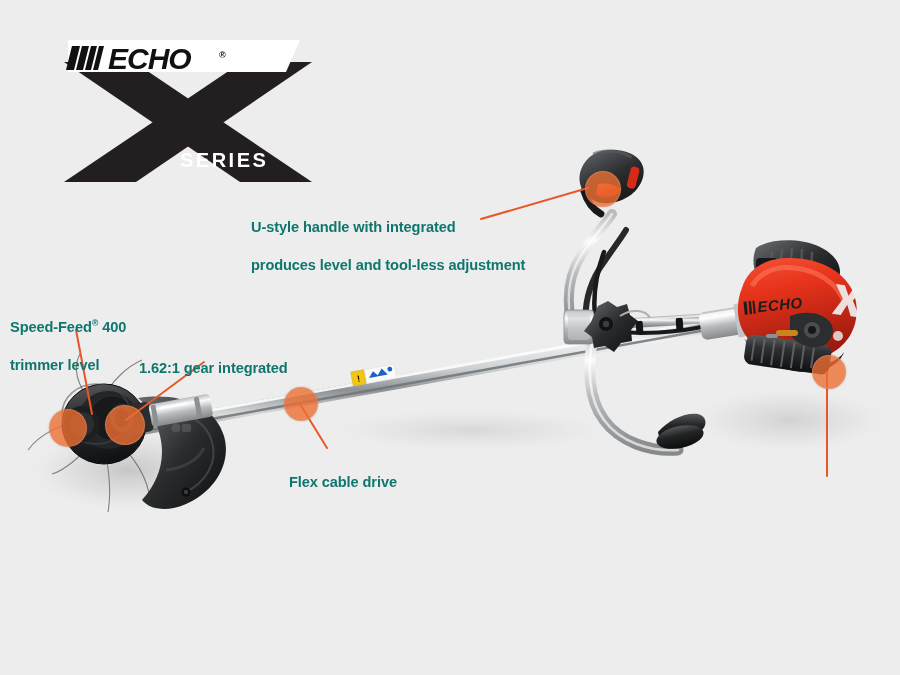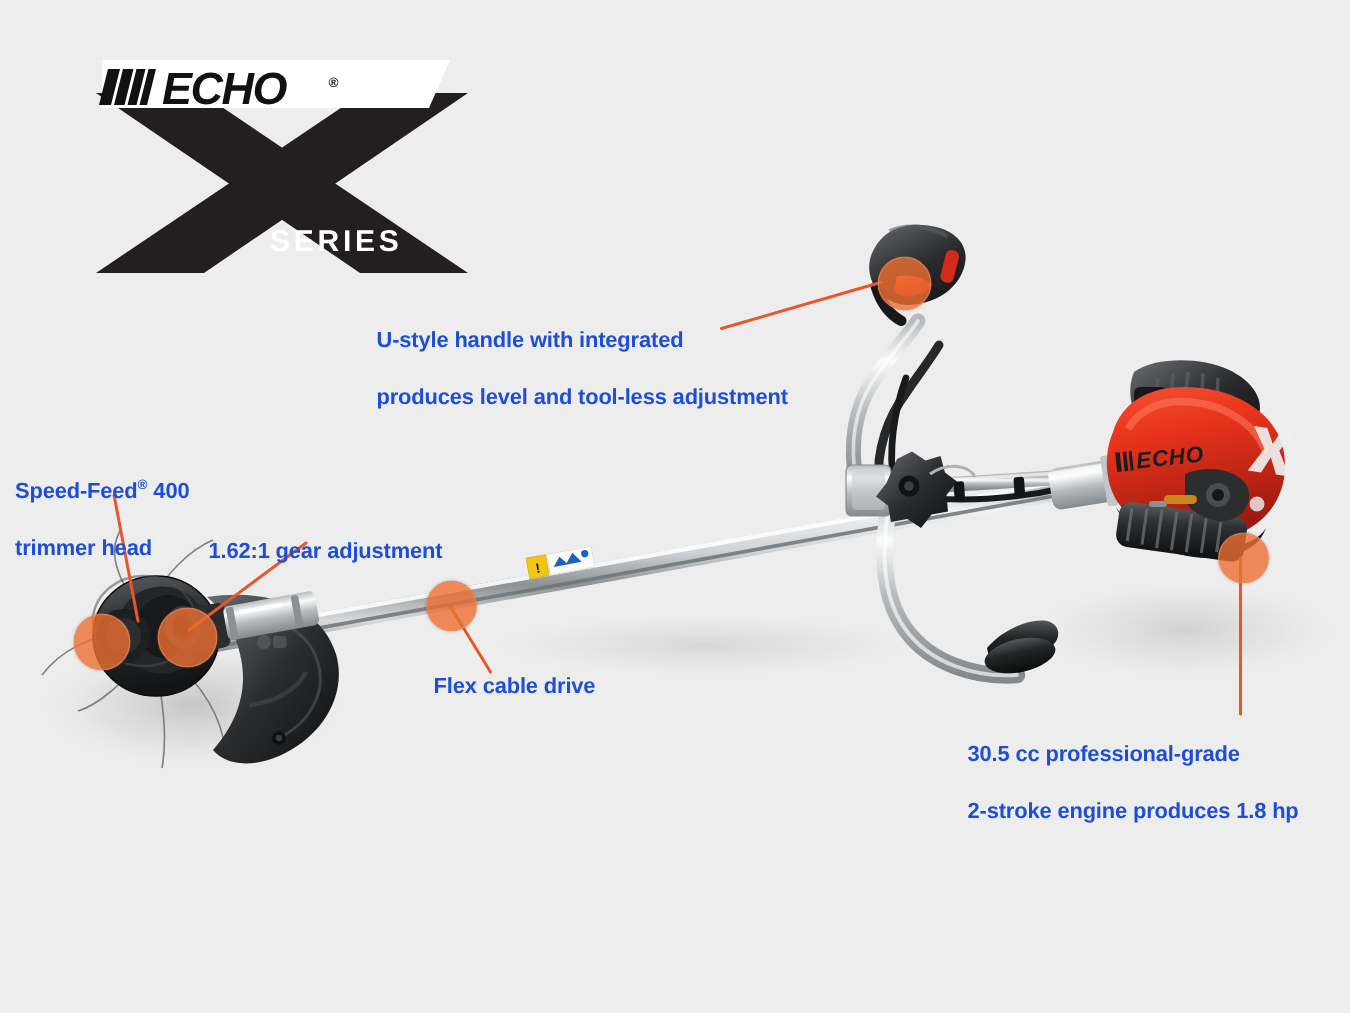--- a/index.html
+++ b/index.html
@@ -12,32 +12,32 @@
   #stage{position:absolute;inset:0;width:900px;height:675px;}
   .layer{position:absolute;left:0;top:0;width:900px;height:675px;}
 
   
   #logo{position:absolute;left:62px;top:32px;width:252px;height:158px;}
   #logo svg{display:block;}
 
   
   .callout{
     position:absolute;
-    color:#1d4ed8;
+    color:#0f766e;
     font-weight:bold;
     font-size:14.6px;
     line-height:19px;
     letter-spacing:-0.1px;
     white-space:pre-line;
   }
   .callout sup{font-size:9px;vertical-align:super;font-weight:bold;}
   #c-handle{left:251px;top:199px;}
   #c-speedfeed{left:10px;top:295px;}
   #c-gear{left:139px;top:340px;}
-  #c-flex{left:289px;top:430px;}
+  #c-flex{left:289px;top:454px;}
   #c-engine{left:645px;top:475px;}
 
   
   .dot{
     position:absolute;border-radius:50%;
     background:rgba(236,110,50,0.80);
     box-shadow:0 0 2px rgba(120,60,25,0.35);
     border:1px solid rgba(220,150,120,0.45);
   }
 </style>
@@ -308,29 +308,25 @@
     </svg>
   </div>
 
   <div class="callout" id="c-handle">
     <div>U-style handle with integrated</div>
     <div>produces level and tool-less adjustment</div>
   </div>
 
   <div class="callout" id="c-speedfeed">
     <div><span>Speed-Feed</span><sup>®</sup> <span>400</span></div>
-    <div>trimmer head</div>
+    <div>trimmer level</div>
   </div>
 
   <div class="callout" id="c-gear">
-    <div>1.62:1 gear adjustment</div>
+    <div>1.62:1 gear integrated</div>
   </div>
 
   <div class="callout" id="c-flex">
     <div>Flex cable drive</div>
   </div>
 
-  <div class="callout" id="c-engine">
-    <div>30.5 cc professional-grade</div>
-    <div>2-stroke engine produces 1.8 hp</div>
-  </div>
 
 </div>
 
 </body></html>

